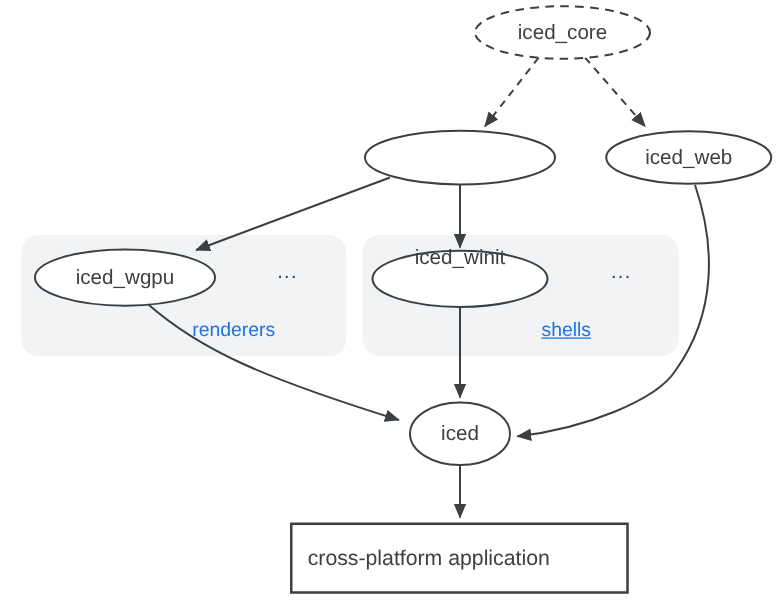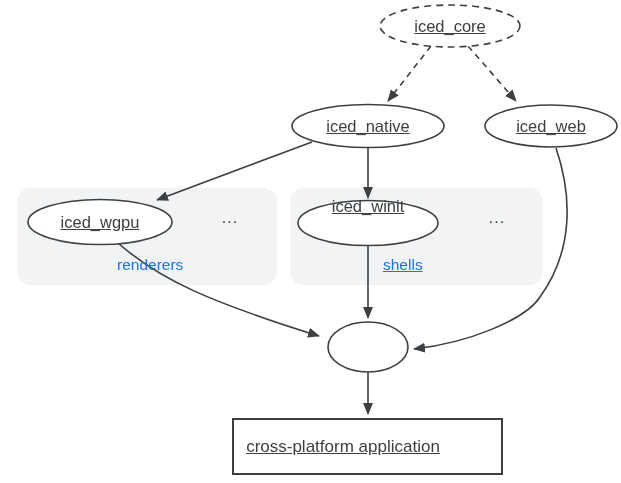--- a/index.html
+++ b/index.html
@@ -52,21 +52,20 @@
   .arrowhead { fill: var(--stroke); }
   
   .node-label {
     position: absolute;
     display: flex;
     align-items: center;
     justify-content: center;
     color: var(--text);
     font-size: 16.5px;
     white-space: nowrap;
-    text-decoration: underline;
   }
   .lbl-iced_core  { left: 380px; top: 5px;   width: 140px; height: 42px; }
   .lbl-iced_native{ left: 292px; top: 105px; width: 152px; height: 43px; }
   .lbl-iced_web   { left: 485px; top: 105px; width: 132px; height: 43px; text-align: center; }
   .lbl-iced_wgpu  { left: 28px;  top: 200px; width: 144px; height: 45px; }
   .lbl-iced_winit { left: 298px; top: 184px; width: 140px; height: 45px; }
   .lbl-iced       { left: 328px; top: 322px; width: 80px;  height: 50px; }
   .lbl-app        { left: 233px; top: 419px; width: 220px; height: 55px; font-size: 17px; }
   .group-ellipsis {
     position: absolute;
@@ -74,21 +73,21 @@
     text-align: center;
     color: var(--text);
     font-size: 16px;
     letter-spacing: 1px;
   }
   .ellipsis-renderers { left: 195px; top: 209px; }
   .ellipsis-shells    { left: 462px; top: 209px; }
   .group-label {
     position: absolute;
     width: 140px;
-    text-align: left;
+    text-align: center;
     color: var(--accent);
     font-size: 15.5px;
   }
   .label-renderers { left: 117px; top: 256px; }
   .label-shells    { left: 383px; top: 256px; text-decoration: underline; }
 </style>
 </head>
 <body>
 
 <div class="canvas">
@@ -117,31 +116,31 @@
     <ellipse class="node-shape" cx="551" cy="126" rx="66" ry="21"></ellipse>
     <ellipse class="node-shape" cx="100" cy="222" rx="72" ry="22.5"></ellipse>
     <ellipse class="node-shape" cx="368" cy="223" rx="70" ry="22.5"></ellipse>
     <ellipse class="node-shape" cx="368" cy="347" rx="40" ry="25"></ellipse>
     <rect class="node-shape rect" x="233" y="419" width="269" height="55"></rect>
   </svg>
 
   <div class="node-label lbl-iced_core">
     <span>iced_core</span>
   </div>
-  <div class="node-label lbl-iced_native">
-    <span>iced_native</span>
-  </div>
   <div class="node-label lbl-iced_web">
     <span>iced_web</span>
   </div>
   <div class="node-label lbl-iced_wgpu">
     <span>iced_wgpu</span>
   </div>
   <div class="node-label lbl-iced_winit">
     <span>iced_winit</span>
+  </div>
+  <div class="node-label lbl-iced">
+    <span>iced</span>
   </div>
   <div class="node-label lbl-app">
     <span>cross-platform application</span>
   </div>
 
   <div class="group-ellipsis ellipsis-renderers">
     <span>...</span>
   </div>
   <div class="group-label label-renderers">
     <span>renderers</span>

